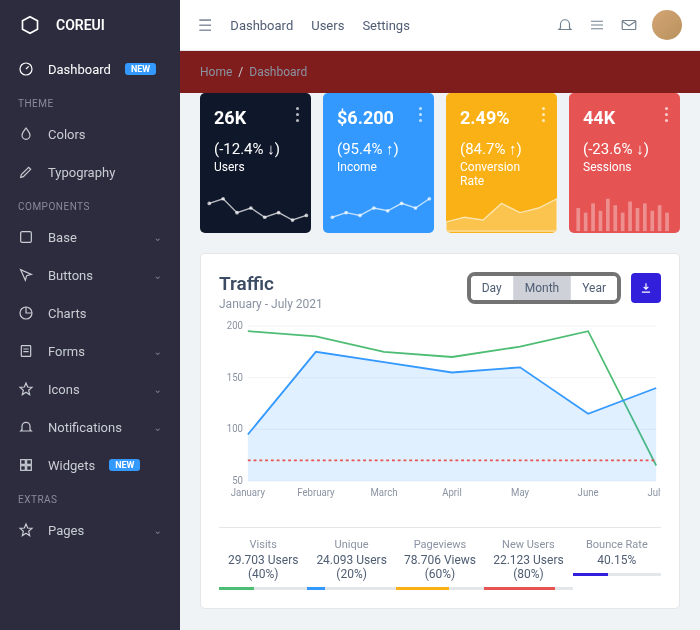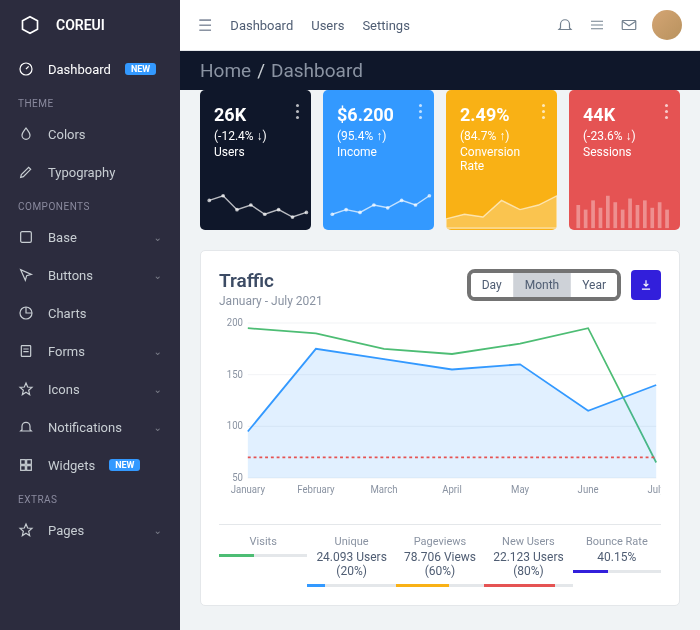--- a/index.html
+++ b/index.html
@@ -13,29 +13,29 @@
 .nav-item .chev{margin-left:auto;opacity:0.5;font-size:10px}
 .badge{background:#3399ff;color:#fff;font-size:9px;padding:1px 6px;border-radius:3px;font-weight:700}
 .nav-item svg{width:16px;height:16px;fill:none;stroke:currentColor;stroke-width:1.8}
 .main{flex:1;display:flex;flex-direction:column;overflow:hidden}
 .topbar{background:#fff;padding:10px 18px;display:flex;align-items:center;gap:18px;border-bottom:1px solid #e4e7ea;font-size:13px}
 .topbar .hamb{font-size:16px;color:#8a93a2}
 .topbar .bcrumb{color:#4f5d73}
 .topbar .tb-right{margin-left:auto;display:flex;align-items:center;gap:14px;color:#73818f}
 .topbar .tb-right svg{width:18px;height:18px;fill:none;stroke:currentColor;stroke-width:1.6}
 .avatar{width:30px;height:30px;border-radius:50%;background:linear-gradient(135deg,#d4a574,#b8925e)}
-.breadcrumb{padding:8px 20px;font-size:19px;color:#8a93a2;background:#0f172a}
+.breadcrumb{padding:14px 20px;font-size:12px;color:#8a93a2;background:#7f1d1d}
 .breadcrumb .sep{margin:0 6px;color:#c8ced3}
 .content{padding:0 20px 20px;overflow-y:auto;flex:1}
 .cards{display:flex;gap:12px;margin-bottom:20px}
 .card{flex:1;min-width:0;border-radius:5px;padding:14px;color:#fff;position:relative;height:140px;overflow:hidden}
 .card .dots{position:absolute;top:14px;right:12px;display:flex;flex-direction:column;gap:3px}
 .card .dots span{width:3px;height:3px;background:rgba(255,255,255,0.7);border-radius:50%}
 .card h2{font-size:18px;font-weight:700}
-.card .sub{font-size:12px;margin-top:4px}
+.card .sub{font-size:15px;margin-top:12px}
 .card .lbl{font-size:12px;margin-top:2px}
 .card svg.spark{position:absolute;bottom:0;left:0;width:100%;height:50px}
 .c1{background:#0f172a}.c2{background:#3399ff}.c3{background:#f9b115}.c4{background:#e55353}
 .panel{background:#fff;border-radius:5px;padding:18px;border:1px solid #e4e7ea}
 .panel-head{display:flex;align-items:flex-start;justify-content:space-between;margin-bottom:10px}
 .panel-head h3{font-size:19px;font-weight:600;color:#3c4b64}
 .panel-head .period{font-size:12px;color:#8a93a2;margin-top:2px}
 .panel-actions{display:flex;gap:10px;align-items:center}
 .btngrp{display:flex;border:4px solid #737373;border-radius:8px;overflow:hidden}
 .btngrp button{border:none;background:#fff;padding:5px 11px;font-size:12px;color:#4f5d73;cursor:pointer}
@@ -299,20 +299,21 @@
             <text class="xtick" x="455" y="175" text-anchor="middle">July</text>
             <polyline points="30,10.166666666666664 100.83333333333333,15.33333333333333 171.66666666666666,30.83333333333333 242.5,35.99999999999999 313.3333333333333,25.66666666666666 384.1666666666667,10.166666666666664 455,144.5" fill="none" stroke="#4dbd74" stroke-width="1.8"></polyline>
             <polygon points="30,160 30,113.5 100.83333333333333,30.83333333333333 171.66666666666666,41.16666666666666 242.5,51.50000000000001 313.3333333333333,46.33333333333334 384.1666666666667,92.83333333333333 455,67 455,160" fill="#3399ff" opacity="0.15"></polygon>
             <polyline points="30,113.5 100.83333333333333,30.83333333333333 171.66666666666666,41.16666666666666 242.5,51.50000000000001 313.3333333333333,46.33333333333334 384.1666666666667,92.83333333333333 455,67" fill="none" stroke="#3399ff" stroke-width="1.8"></polyline>
             <polyline points="30,139.33333333333334 100.83333333333333,139.33333333333334 171.66666666666666,139.33333333333334 242.5,139.33333333333334 313.3333333333333,139.33333333333334 384.1666666666667,139.33333333333334 455,139.33333333333334" fill="none" stroke="#e55353" stroke-width="1.8" stroke-dasharray="3,3"></polyline>
           </svg>
       </div>
       <div class="stats" id="stats-row">
           <div class="stat">
             <div class="sl">Visits</div>
+            <div class="sv">29.703 Users (40%)</div>
             <div class="bar">
               <span style="width:40%;background:#4dbd74"></span>
             </div>
           </div>
           <div class="stat">
             <div class="sl">Unique</div>
             <div class="sv">24.093 Users (20%)</div>
             <div class="bar">
               <span style="width:20%;background:#3399ff"></span>
             </div>

